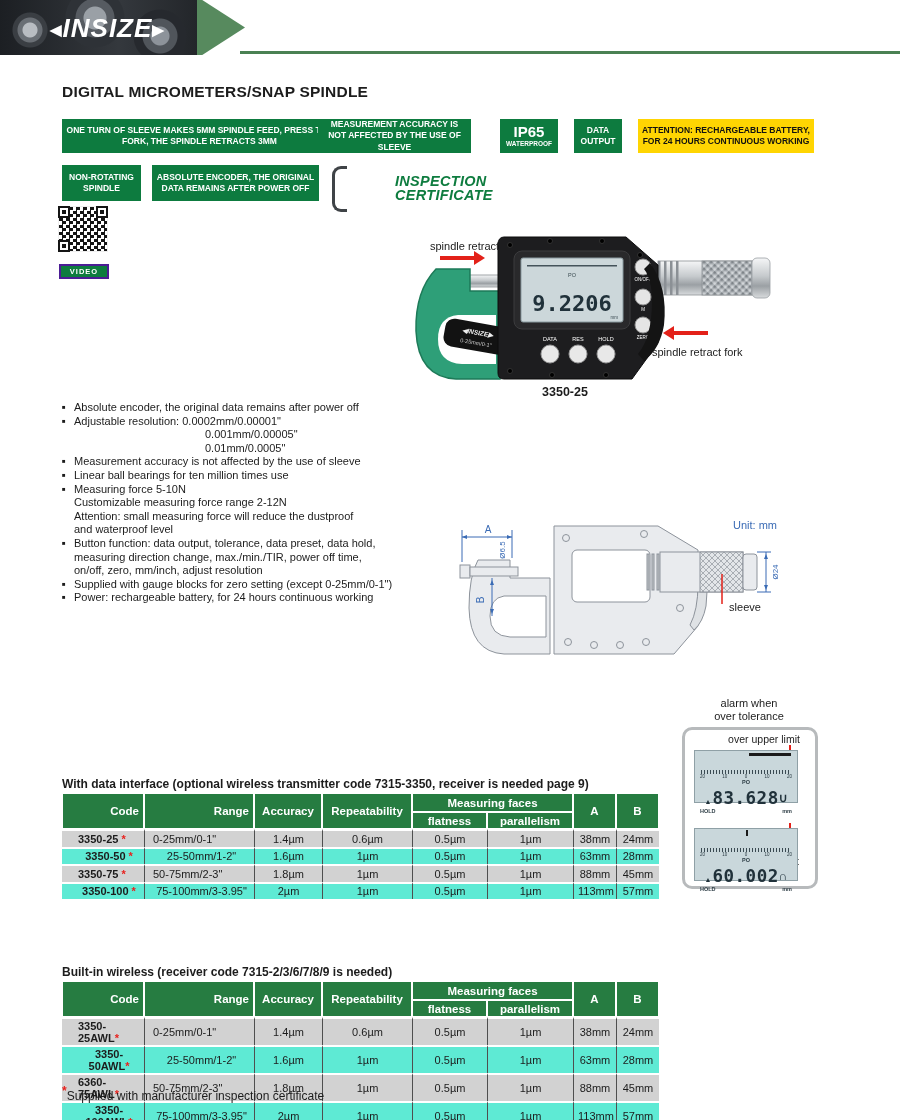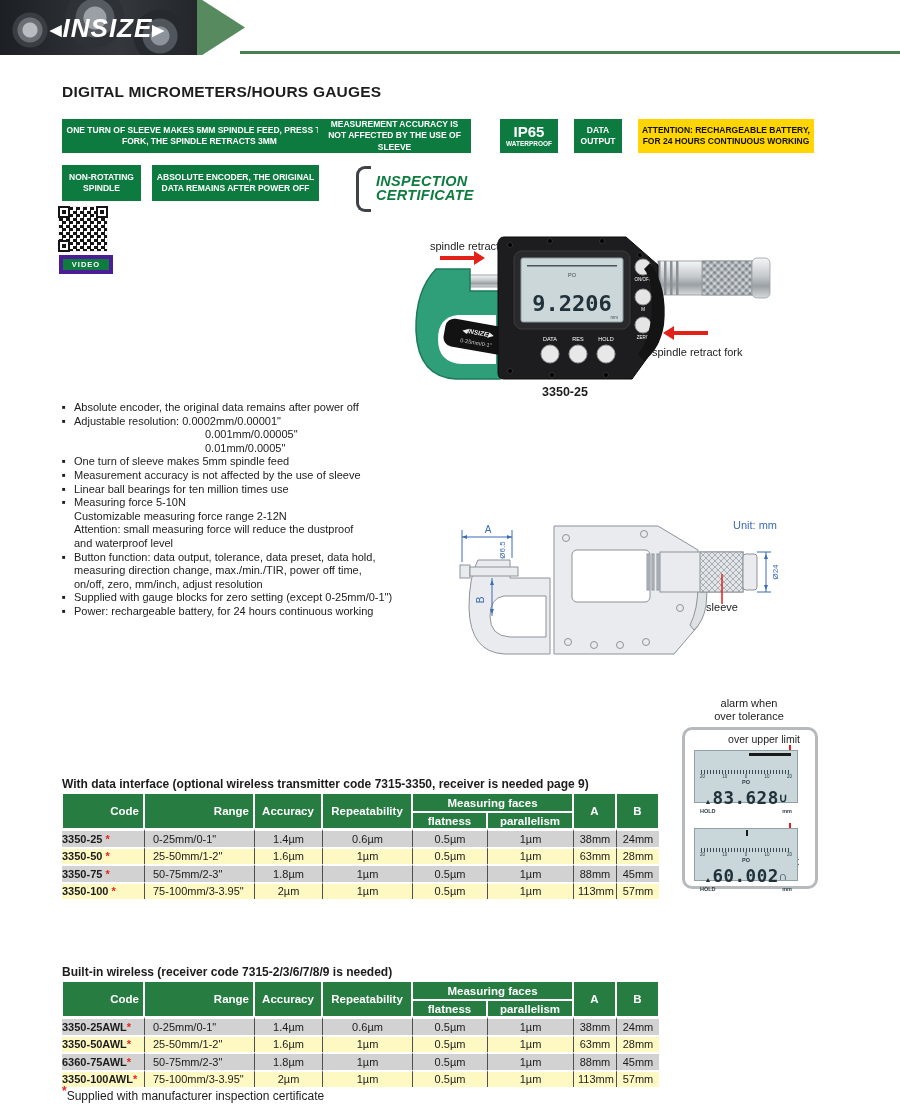--- a/index.html
+++ b/index.html
@@ -19,46 +19,46 @@
   .hdr-rule{left:240px;top:51px;right:0;height:3px;background:#4a8153;}
   .page-title{left:62px;top:83px;font-size:15.5px;font-weight:bold;letter-spacing:.2px;}
   
   .badge{position:absolute;background:#0d7b3f;color:#fff;font-weight:bold;font-size:8.5px;line-height:1.3;
     display:flex;align-items:center;justify-content:center;text-align:center;padding:2px 4px;box-sizing:border-box;}
   .badge.yellow{background:#ffd502;color:#111;}
   .row1{top:119px;height:34px;}
   .row2{top:165px;height:36px;}
   .ip65-big{font-size:15px;line-height:1.05;display:block;}
   .ip65-small{font-size:6.5px;display:block;}
-  .cert{left:356px;top:166px;display:flex;align-items:center;}
+  .cert{left:332px;top:166px;display:flex;align-items:center;gap:43px;}
   .cert-bracket{width:12px;height:40px;border:3.5px solid #3f4347;border-right:none;border-radius:9px 0 0 9px;}
   .cert-text{margin-left:5px;color:#0e7c3f;font-weight:bold;font-style:italic;font-size:14.5px;line-height:.95;letter-spacing:.3px;}
   
   .qr{left:58px;top:206px;width:48px;height:44px;border:1px solid #eee;
     background-image:conic-gradient(#151515 25%,#fff 0 50%,#151515 0 75%,#fff 0);background-size:7px 7px;}
   .qr .f{position:absolute;width:12px;height:12px;border:2.5px solid #151515;background:#fff;box-sizing:border-box;}
   .qr .f::after{content:"";position:absolute;inset:2px;background:#151515;}
   .qr .f1{left:-1px;top:-1px}.qr .f2{right:-1px;top:-1px}.qr .f3{left:-1px;bottom:-1px}
-  .video{left:59px;top:255px;width:46px;height:11px;background:#0e7c3f;color:#fff;font-weight:bold;font-size:7.5px;
-    display:flex;align-items:center;justify-content:center;letter-spacing:1px;border:4px solid #4c1d95;}
+  .video{left:59px;top:264px;width:46px;height:11px;background:#0e7c3f;color:#fff;font-weight:bold;font-size:7.5px;
+    display:flex;align-items:center;justify-content:center;letter-spacing:1px;border:2px solid #4c1d95;}
   
   .ann{font-size:11px;color:#222;white-space:nowrap;}
   .r-arrow{position:absolute;height:4px;background:#e32119;}
   .r-arrow.right::after{content:"";position:absolute;right:-11px;top:-5px;border-left:11px solid #e32119;border-top:7px solid transparent;border-bottom:7px solid transparent;}
   .r-arrow.left::before{content:"";position:absolute;left:-11px;top:-5px;border-right:11px solid #e32119;border-top:7px solid transparent;border-bottom:7px solid transparent;}
   .model-caption{left:528px;top:385px;width:74px;text-align:center;font-weight:bold;font-size:12.5px;}
   
   .features{left:62px;top:401px;width:440px;list-style:none;margin:0;padding:0;font-size:11px;line-height:13.6px;}
   .features li{position:relative;padding-left:12px;white-space:nowrap;}
   .features li.bullet::before{content:"■";position:absolute;left:0;top:0;font-size:6px;line-height:13.6px;}
   .features li.indent{padding-left:143px;}
   
   .blue{color:#3a6bb5;}
   .unit-label{left:733px;top:519px;font-size:11px;}
-  .sleeve-label{left:692px;top:601px;width:60px;text-align:center;font-size:11px;}
+  .sleeve-label{left:715px;top:601px;width:60px;text-align:center;font-size:11px;}
   
   .alarm-cap{left:659px;top:697px;width:180px;text-align:center;font-size:11px;line-height:13px;}
   .alarm-cap2{left:659px;top:710px;width:180px;text-align:center;font-size:11px;}
   .alarm-box{left:682px;top:727px;width:136px;height:162px;border:3px solid #b7babc;border-radius:10px;background:#fff;box-sizing:border-box;}
   .lim-label{width:150px;left:689px;text-align:center;font-size:10.5px;}
   .lcd{left:694px;width:104px;height:53px;background:#c9d7db;border:1px solid #8fa0a6;box-sizing:border-box;padding:18px 3px;}
   .lcd-ticks{height:4px;margin:1px 3px 0;background:repeating-linear-gradient(90deg,#3a4a52 0 1px,rgba(0,0,0,0) 1px 3px);}
   .lcd-nums{display:flex;justify-content:space-between;font-size:4.5px;color:#2c3c44;padding:0 2px;}
   .lcd-po{text-align:center;font-size:5.5px;color:#2c3c44;font-weight:bold;height:6px;line-height:6px;}
   .lcd-main{display:flex;align-items:flex-end;justify-content:center;height:22px;color:#20313a;}
@@ -72,37 +72,37 @@
   
   .tbl-title{left:62px;font-size:12px;font-weight:bold;white-space:nowrap;text-align:center;}
   table.spec{position:absolute;left:62px;width:597px;border-collapse:separate;border-spacing:0;table-layout:fixed;font-size:11px;}
   table.spec th{background:#267c41;color:#fff;font-weight:bold;border:1px solid #fff;padding:1px 4px;font-size:11.5px;}
   table.spec th.hl{text-align:right;padding-left:8px;}
   table.spec td{padding:1px 4px;text-align:center;height:13.5px;}
   table.spec td+td{border-left:1px solid #4f4f4f;}
   table.spec tbody tr{border:none;}
   table.spec tbody td{border-top:2px solid #fff;}
   table.spec tr.odd td{background:#d2d2d2;}
-  table.spec tr.even td{background:#fef9c3;}
-  table.spec td.code{text-align:left;padding-left:0;font-weight:bold;}
+  table.spec tr.even td{background:#5eead4;text-align:center;}
+  table.spec td.code{text-align:left;padding-left:16px;font-weight:bold;}
   table.spec td.rng{text-align:left;padding-left:8px;}
   .star{color:#e8211d;font-weight:bold;}
   .star.sp{margin-left:3px;}
   .footnote{left:62px;top:1084px;font-size:12px;}
   .footnote sup{color:#e8211d;font-weight:bold;font-size:12px;}
 </style>
 </head>
 <body>
 
 <div class="abs hdr-chevron"></div>
 <div class="abs hdr-photo"></div>
 <div class="abs hdr-logo"><span class="tri">◀</span><span>INSIZE</span><span class="tri">▶</span></div>
 <div class="abs hdr-rule"></div>
 
-<div class="abs page-title">DIGITAL MICROMETERS/HOURS GAUGES</div>
+<div class="abs page-title">DIGITAL MICROMETERS/SNAP SPINDLE</div>
 
 <div class="badge row1" style="left:62px;width:275px;">ONE TURN OF SLEEVE MAKES 5MM SPINDLE FEED, PRESS THE FORK, THE SPINDLE RETRACTS 3MM</div>
 <div class="badge row1" style="left:318px;width:153px;">MEASUREMENT ACCURACY IS NOT AFFECTED BY THE USE OF SLEEVE</div>
 <div class="badge row1" style="left:500px;width:58px;flex-direction:column;">
   <span class="ip65-big">IP65</span>
   <span class="ip65-small">WATERPROOF</span>
 </div>
 <div class="badge row1" style="left:574px;width:48px;">DATA OUTPUT</div>
 <div class="badge yellow row1" style="left:638px;width:176px;">ATTENTION: RECHARGEABLE BATTERY, FOR 24 HOURS CONTINUOUS WORKING</div>
 <div class="badge row2" style="left:62px;width:79px;">NON-ROTATING SPINDLE</div>
@@ -204,21 +204,20 @@
 <div class="abs r-arrow right" style="left:440px;top:256px;width:34px;"></div>
 <div class="abs r-arrow left" style="left:674px;top:331px;width:34px;"></div>
 <div class="abs ann" style="left:652px;top:346px;">spindle retract fork</div>
 <div class="abs model-caption">3350-25</div>
 
 <ul class="abs features">
   <li class="bullet">Absolute encoder, the original data remains after power off</li>
   <li class="bullet">Adjustable resolution: 0.0002mm/0.00001"</li>
   <li class="indent">0.001mm/0.00005"</li>
   <li class="indent">0.01mm/0.0005"</li>
-  <li class="bullet">One turn of sleeve makes 5mm spindle feed</li>
   <li class="bullet">Measurement accuracy is not affected by the use of sleeve</li>
   <li class="bullet">Linear ball bearings for ten million times use</li>
   <li class="bullet">Measuring force 5-10N</li>
   <li>Customizable measuring force range 2-12N</li>
   <li>Attention: small measuring force will reduce the dustproof</li>
   <li>and waterproof level</li>
   <li class="bullet">Button function: data output, tolerance, data preset, data hold,</li>
   <li>measuring direction change, max./min./TIR, power off time,</li>
   <li>on/off, zero, mm/inch, adjust resolution</li>
   <li class="bullet">Supplied with gauge blocks for zero setting (except 0-25mm/0-1")</li>

